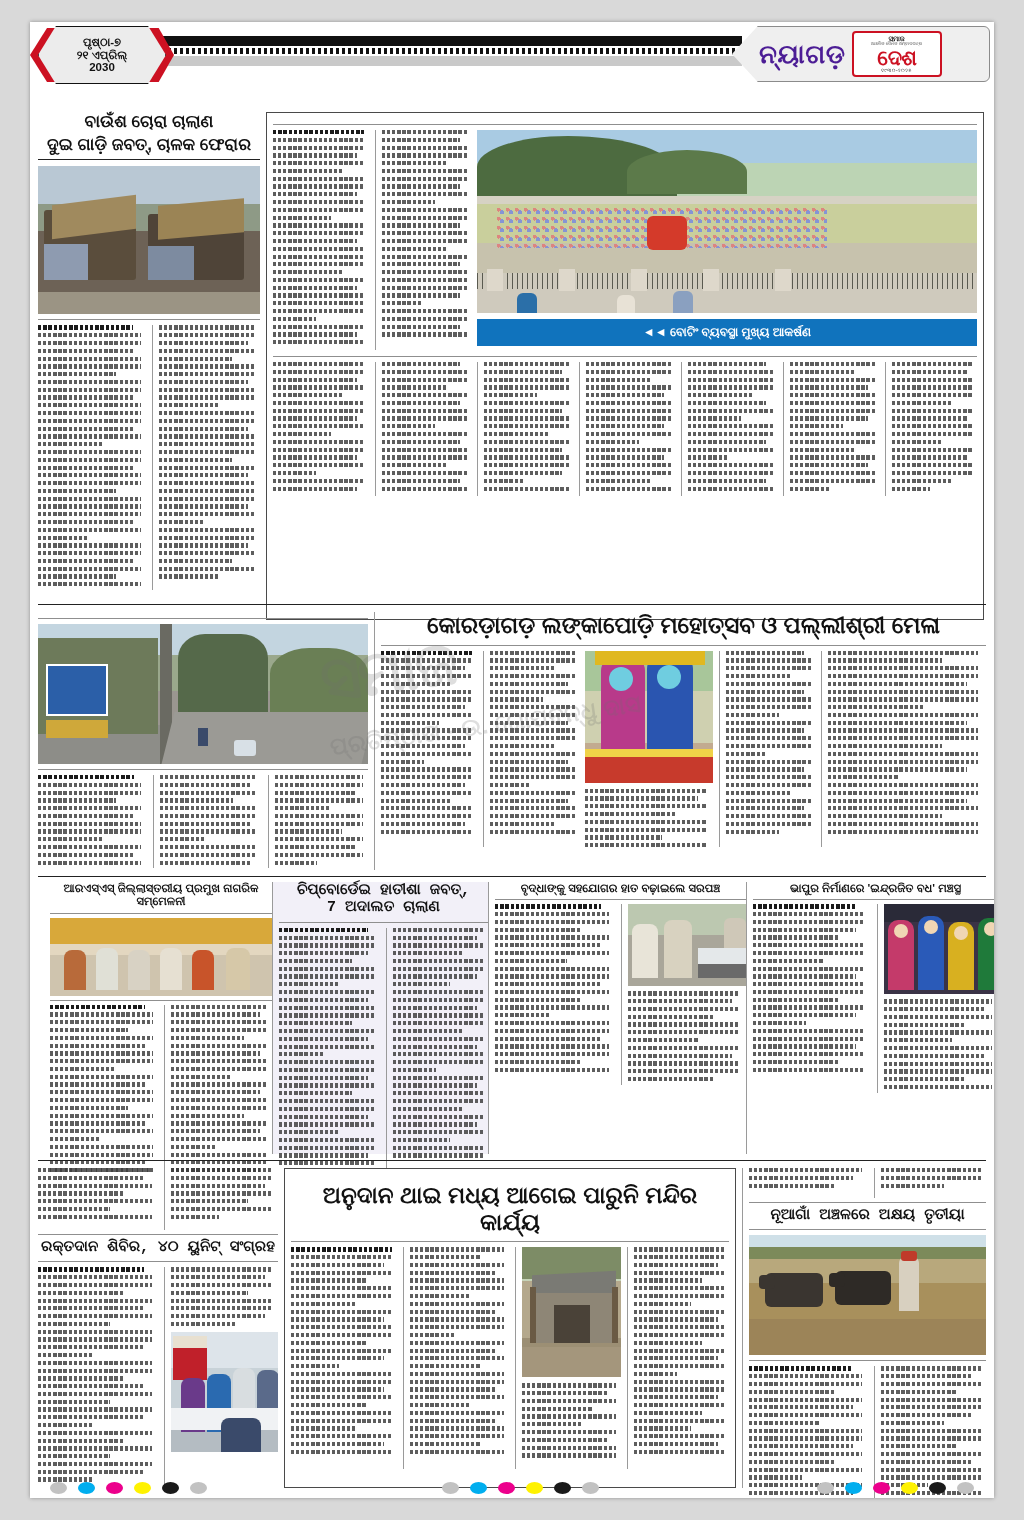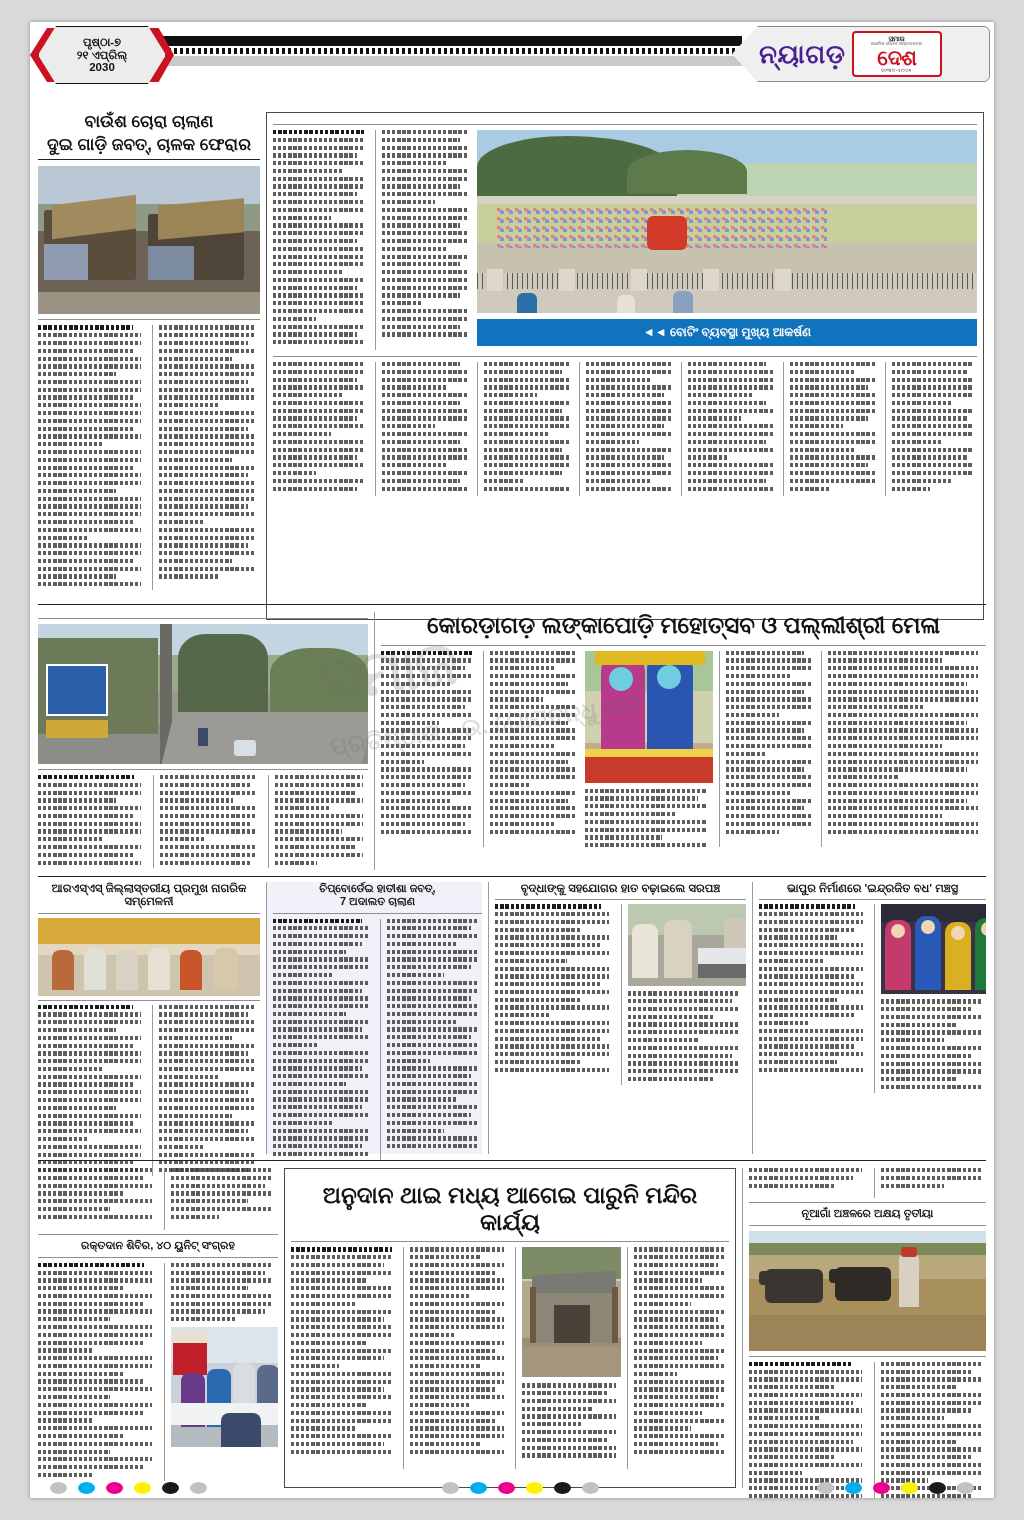--- a/index.html
+++ b/index.html
@@ -61,21 +61,21 @@
   .logo-top { font-size:7px; color:#111; font-weight:bold; }
   .logo-sub { font-size:4.5px; color:#444; }
   .logo-main { font-size:21px; font-weight:bold; color:#cc1122; letter-spacing:-1px; }
   .logo-bot { font-size:5px; color:#111; letter-spacing:.5px; }
 
   
   .hl { font-weight:bold; color:#111; text-align:center; line-height:1.16; }
   .hl-xl { font-size:30px; }
   .hl-lg { font-size:23px; }
   .hl-md { font-size:17px; }
-  .hl-sm { font-size:11px; }
+  .hl-sm { font-size:15px;font-family:Liberation Mono, monospace; }
   .hl-xs { font-size:11.5px; }
 
   .photo { position:relative; overflow:hidden; background:#b9c4bd; }
 
   
   .body-col { overflow:hidden; }
   .ln {
     height:4.2px; margin-bottom:3.6px;
     background:
       repeating-linear-gradient(to right,
@@ -669,21 +669,21 @@
     </div>
   </div>
 
   <div class="wm">
     <span>ସମାଜ</span>
     <small>ପ୍ରତିଷ୍ଠାତା - ଉ. ଗୋପବନ୍ଧୁ ଦାସ</small>
   </div>
 
   <div class="hrule" style="position:absolute; left:8px; top:854px; width:948px;"></div>
 
-  <div style="position:absolute; left:8px; top:860px; width:948px; height:272px; display:flex; gap:6px;justify-content:flex-end;">
+  <div style="position:absolute; left:20px; top:860px; width:948px; height:272px; display:flex; justify-content:flex-end;">
 
     <div style="width:222px;">
       <div class="hl hl-xs">ଆରଏସ୍‌ଏସ୍‌ ଜିଲ୍ଲାସ୍ତରୀୟ ପ୍ରମୁଖ ନାଗରିକ ସମ୍ମେଳନୀ</div>
       <div class="hrule-thin" style="margin:4px 0;"></div>
       <div class="photo" style="height:78px; background:linear-gradient(#e3d7c0 0 48%, #cfc4ae 48% 100%);">
         <div style="position:absolute;left:0;top:0;width:100%;height:26px;background:#d8a83a;"></div>
         <div style="position:absolute;left:14px;top:32px;width:22px;height:40px;background:#b86a3a;border-radius:8px 8px 0 0;"></div>
         <div style="position:absolute;left:46px;top:30px;width:22px;height:42px;background:#e0e0d6;border-radius:8px 8px 0 0;"></div>
         <div style="position:absolute;left:78px;top:32px;width:22px;height:40px;background:#d8d2c4;border-radius:8px 8px 0 0;"></div>
         <div style="position:absolute;left:110px;top:30px;width:22px;height:42px;background:#e6e0d2;border-radius:8px 8px 0 0;"></div>

